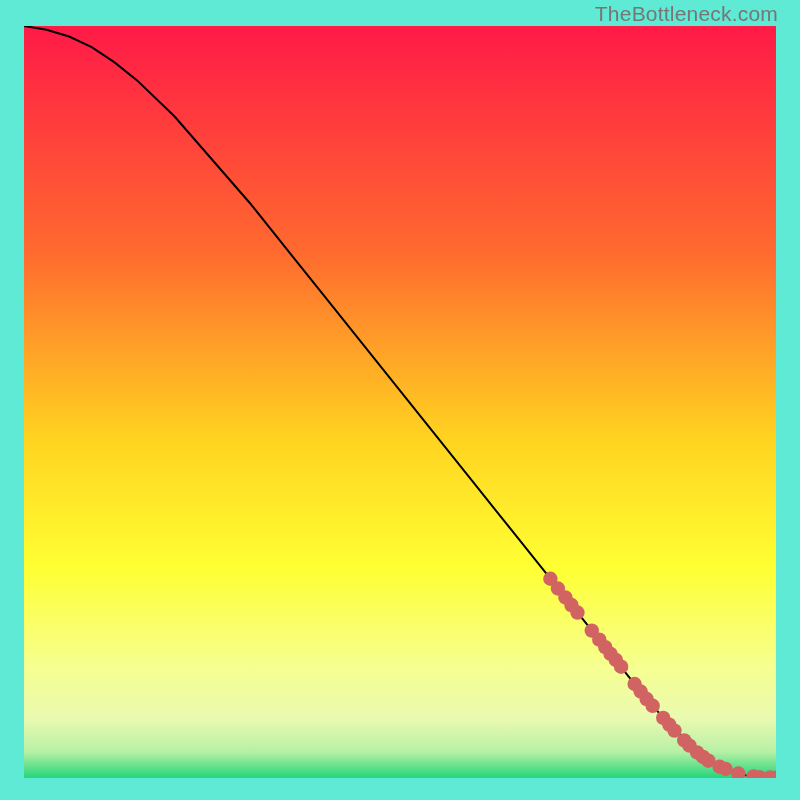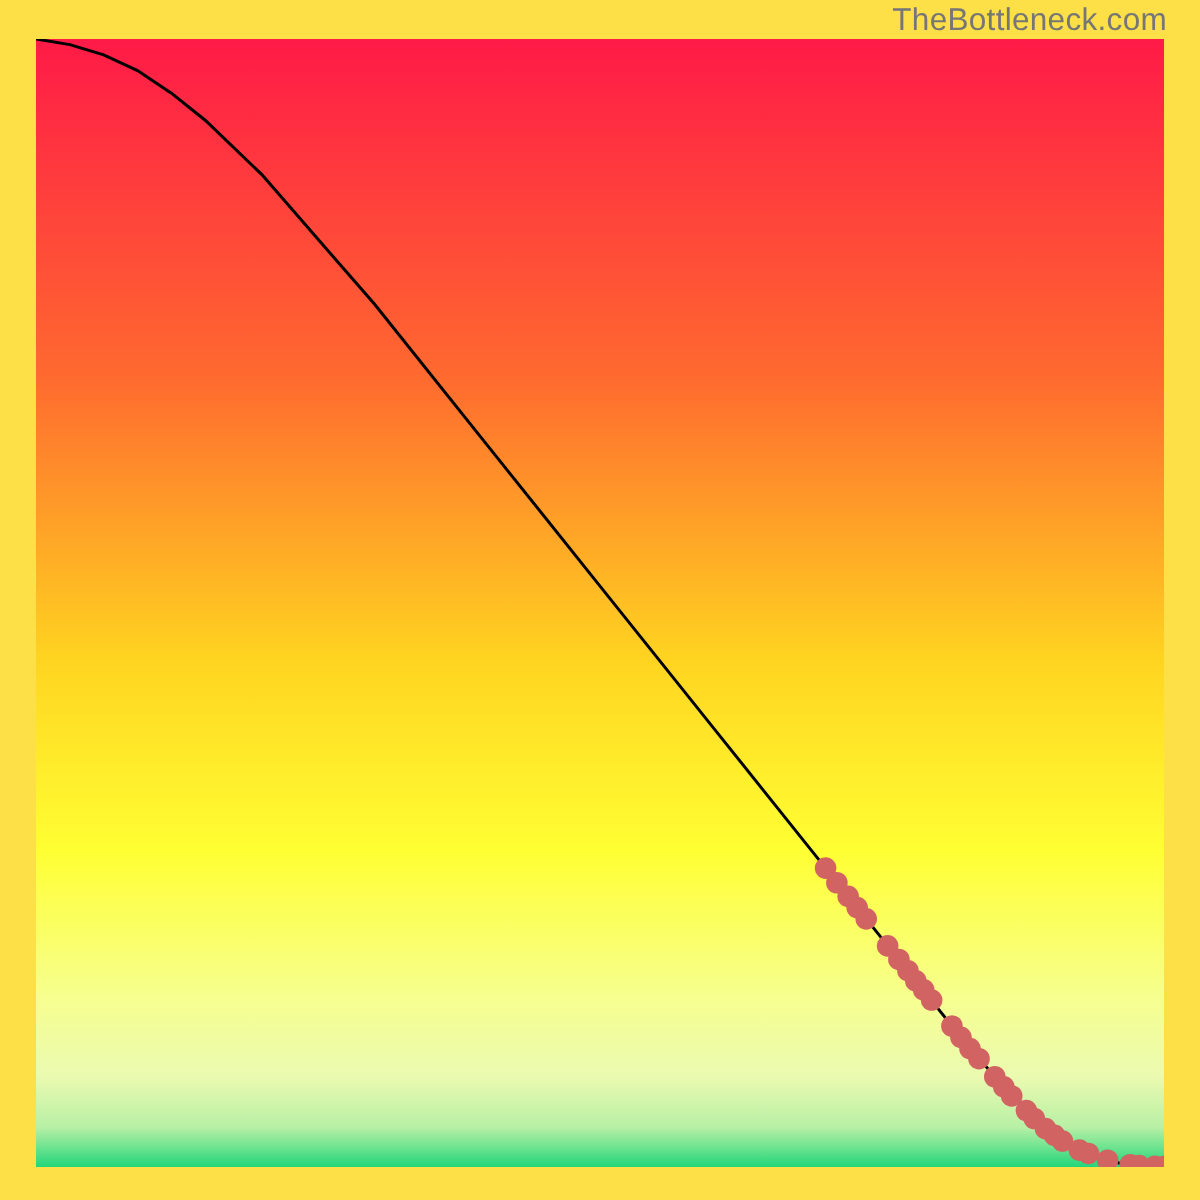--- a/index.html
+++ b/index.html
@@ -10,21 +10,21 @@
     background: #000;
     overflow: hidden;
     font-family: Arial, Helvetica, sans-serif;
   }
   .frame {
     position: absolute;
     left: 0;
     top: 0;
     width: 800px;
     height: 800px;
-    background: #fde047;
+    background: #5eead4;
   }
   .watermark {
     position: absolute;
     top: 2px;
     right: 22px;
     color: #767676;
     font-size: 21px;
     font-weight: 500;
     letter-spacing: 0.2px;
   }

